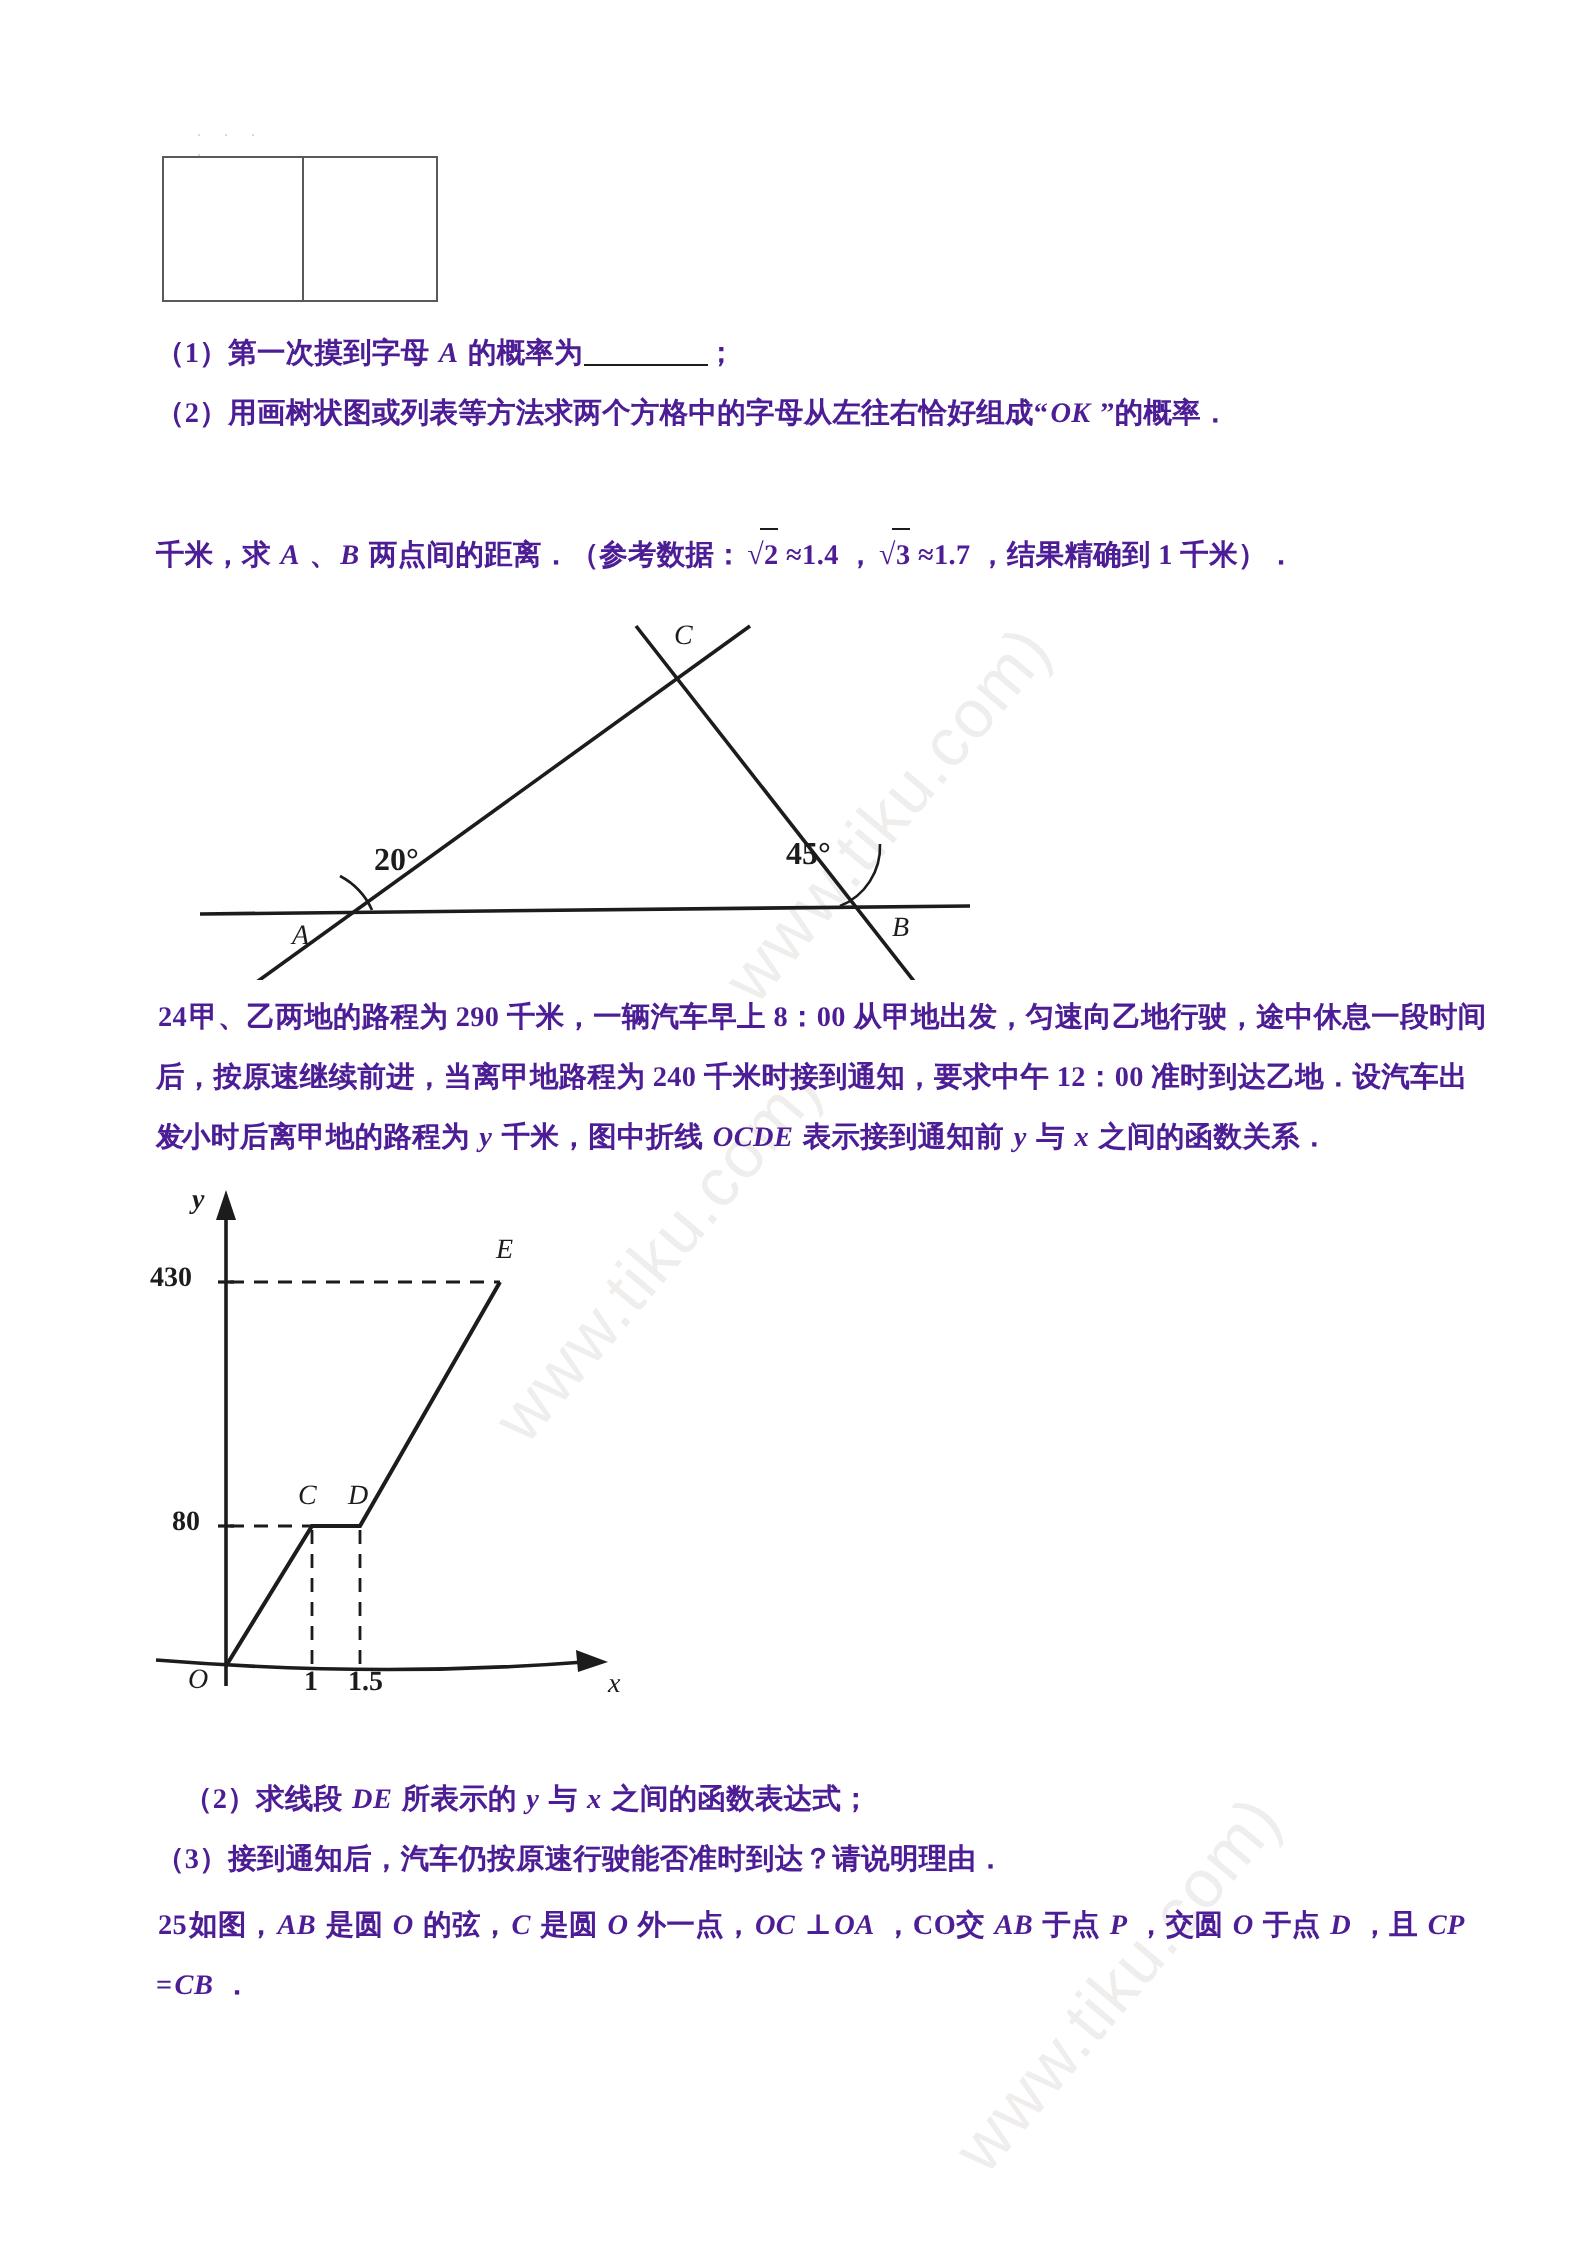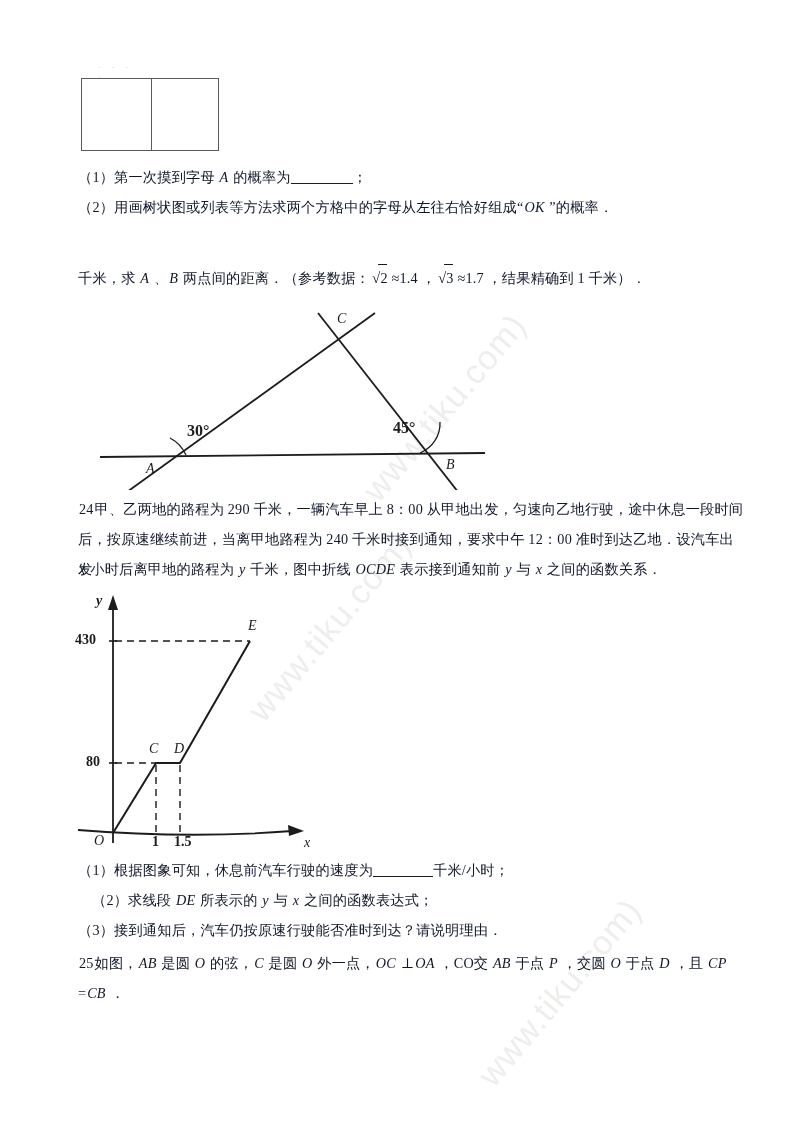--- a/index.html
+++ b/index.html
@@ -34,22 +34,23 @@
   }
   .wm1 { left: 385px; top: 470px; transform: rotate(-50deg); }
   .wm2 { left: 270px; top: 690px; transform: rotate(-50deg); }
   .wm3 { left: 500px; top: 1055px; transform: rotate(-50deg); }
 
   
   .txt {
     position: absolute;
     font-size: 14.2px;
     line-height: 30px;
-    color: #0f172a;
+    color: #4c1d95;
     letter-spacing: .2px;
+    font-weight: bold;
   }
   .ital {
     font-style: italic;
     font-family: "Liberation Serif", serif;
     padding: 0 1px;
   }
   .num { font-family: "Liberation Serif", serif; padding: 0 1px; }
   .blank {
     display: inline-block;
     border-bottom: 1px solid #1c1c1c;
@@ -151,21 +152,21 @@
 
       <line x1="228" y1="18" x2="390" y2="225" stroke="#1c1c1c" stroke-width="1.8"></line>
 
       <path d="M 96 160 A 36 36 0 0 0 80 143" fill="none" stroke="#1c1c1c" stroke-width="1.3"></path>
 
       <path d="M 330 158 A 32 32 0 0 0 350 127" fill="none" stroke="#1c1c1c" stroke-width="1.3"></path>
     </svg>
     <span class="fig-label" style="left:247px; top:16px;">C</span>
     <span class="fig-label" style="left:56px; top:166px;">A</span>
     <span class="fig-label" style="left:356px; top:162px;">B</span>
-    <span class="ang-label" style="left:97px; top:127px;">30°</span>
+    <span class="ang-label" style="left:97px; top:127px;">20°</span>
     <span class="ang-label" style="left:303px; top:124px;">45°</span>
   </div>
 
   <div class="txt" style="left:78px; top:494px; width:668px;">
     <span class="num">24</span><span>甲、乙两地的路程为 290 千米，一辆汽车早上 8：00 从甲地出发，匀速向乙地行驶，途中休息一段时间</span>
   </div>
   <div class="txt" style="left:78px; top:524px; width:668px;">后，按原速继续前进，当离甲地路程为 240 千米时接到通知，要求中午 12：00 准时到达乙地．设汽车出发</div>
   <div class="txt" style="left:78px; top:554px; width:668px;">
     <span class="ital">x</span> 小时后离甲地的路程为 <span class="ital">y</span> 千米，图中折线 <span class="ital">OCDE</span> 表示接到通知前 <span class="ital">y</span> 与 <span class="ital">x</span> 之间的函数关系．
   </div>
@@ -199,23 +200,20 @@
 
     <span class="fig-label" style="left:26px; top:8px; font-weight:600;">y</span>
     <span class="fig-label" style="left:234px; top:250px;">x</span>
     <span class="fig-label" style="left:24px; top:248px;">O</span>
 
     <span class="fig-label" style="left:79px; top:156px;">C</span>
     <span class="fig-label" style="left:104px; top:156px;">D</span>
     <span class="fig-label" style="left:178px; top:33px;">E</span>
   </div>
 
-  <div class="txt" style="left:78px; top:855px; width:668px;">
-    <span>（1）</span><span>根据图象可知，休息前汽车行驶的速度为</span><span class="blank b2"></span><span>千米/小时；</span>
-  </div>
   <div class="txt" style="left:92px; top:885px; width:668px;">
     <span>（2）</span><span>求线段 <span class="ital">DE</span> 所表示的 <span class="ital">y</span> 与 <span class="ital">x</span> 之间的函数表达式；</span>
   </div>
   <div class="txt" style="left:78px; top:915px; width:668px;">
     <span>（3）</span><span>接到通知后，汽车仍按原速行驶能否准时到达？请说明理由．</span>
   </div>
 
   <div class="txt" style="left:78px; top:948px; width:668px;">
     <span class="num">25</span><span>如图，<span class="ital">AB</span> 是圆 <span class="ital">O</span> 的弦，<span class="ital">C</span> 是圆 <span class="ital">O</span> 外一点，<span class="ital">OC</span> ⊥<span class="ital">OA</span> ，CO交 <span class="ital">AB</span> 于点 <span class="ital">P</span> ，交圆 <span class="ital">O</span> 于点 <span class="ital">D</span> ，且 <span class="ital">CP</span> =<span class="ital">CB</span> ．</span>
   </div>

